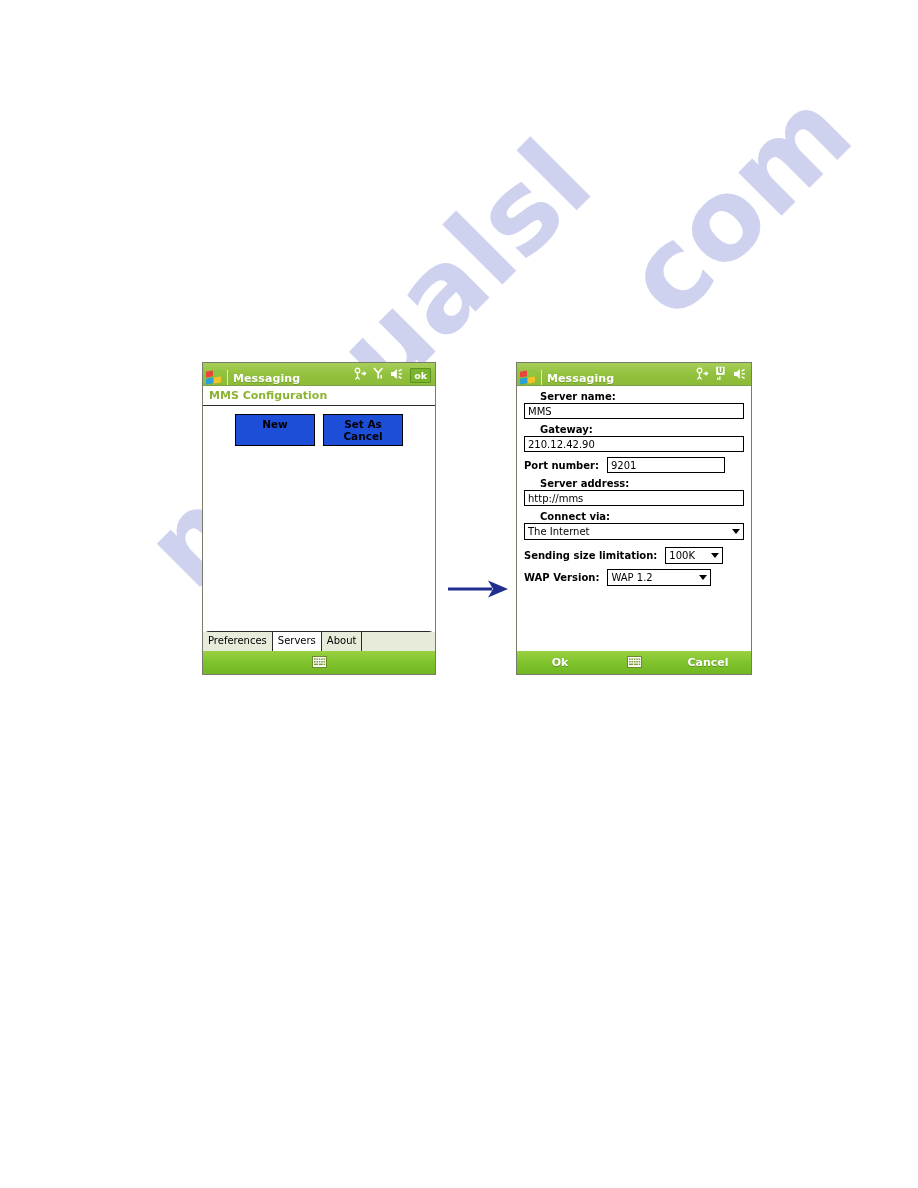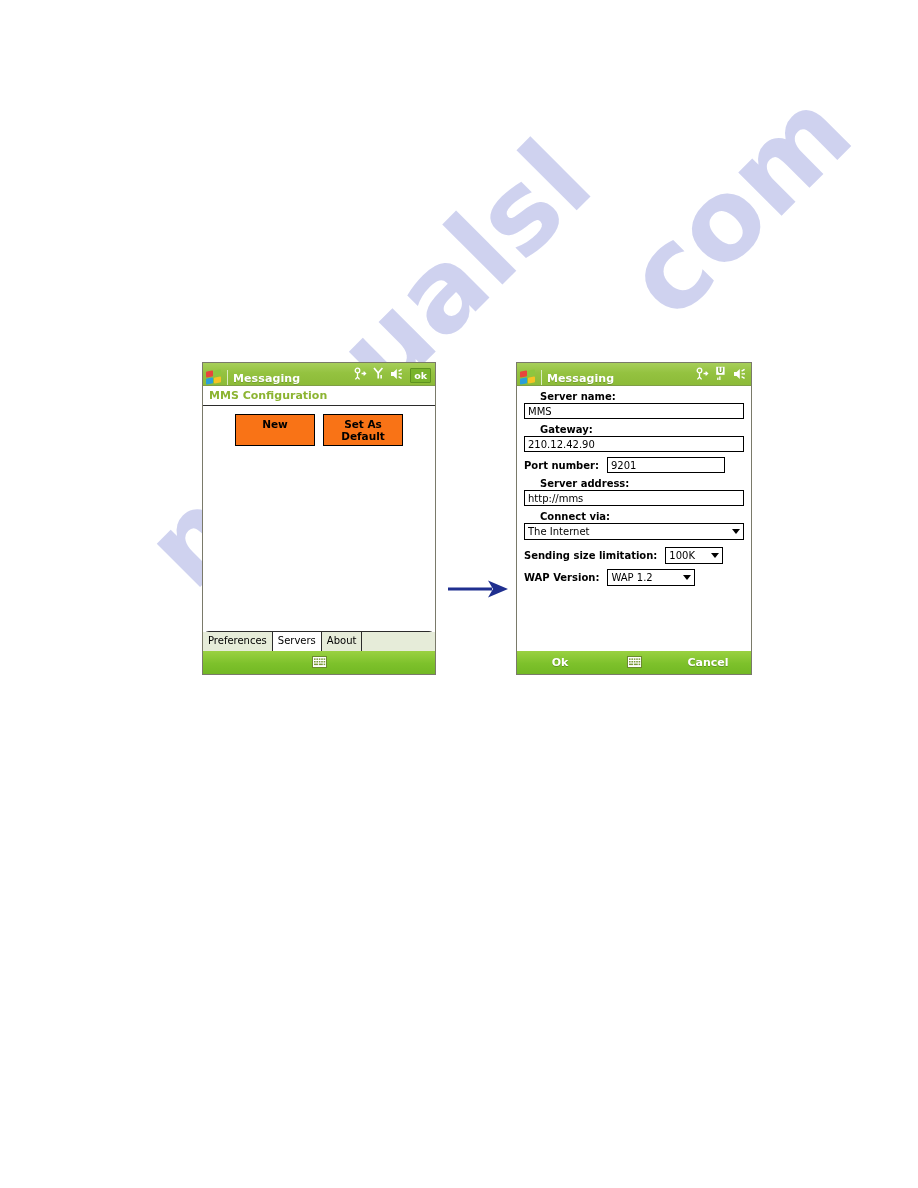--- a/index.html
+++ b/index.html
@@ -159,21 +159,21 @@
   }
 
   
   .btnrow {
     display: flex;
     justify-content: center;
     gap: 8px;
     margin-top: 8px;
   }
   .pbtn {
-    background: #f97316;
+    background: #1d4ed8;
     border: 1px solid #000000;
     font-size: 10.5px;
     font-weight: 700;
     color: #000000;
     padding: 3px 0;
     text-align: center;
     box-sizing: border-box;
   }
   #btn-new { width: 80px; }
   #btn-default { width: 80px; }
@@ -340,21 +340,21 @@
     </div>
   </div>
 
   <div class="subheader">
     <span>MMS Configuration</span>
   </div>
 
 
   <div class="btnrow">
     <div class="pbtn" id="btn-new">New</div>
-    <div class="pbtn" id="btn-default">Set As Default</div>
+    <div class="pbtn" id="btn-default">Set As Cancel</div>
   </div>
 
   <div class="tabstrip">
     <div class="tab">Preferences</div>
     <div class="tab active">Servers</div>
     <div class="tab">About</div>
     <div class="tab-filler"></div>
   </div>
 
   <div class="softbar">
@@ -447,21 +447,21 @@
     <div class="f-inline">
       <div class="f-label">Sending size limitation:</div>
       <div class="f-select" style="width:58px">
         <span>100K</span>
         <span class="caret"></span>
       </div>
     </div>
 
     <div class="f-inline">
       <div class="f-label">WAP Version:</div>
-      <div class="f-select" style="width:88px">
+      <div class="f-select" style="width:104px">
         <span>WAP 1.2</span>
         <span class="caret"></span>
       </div>
     </div>
 
   </div>
 
   <div class="softbar cmdbar">
     <span class="soft-label">Ok</span>
     <span class="kbd-ico">

